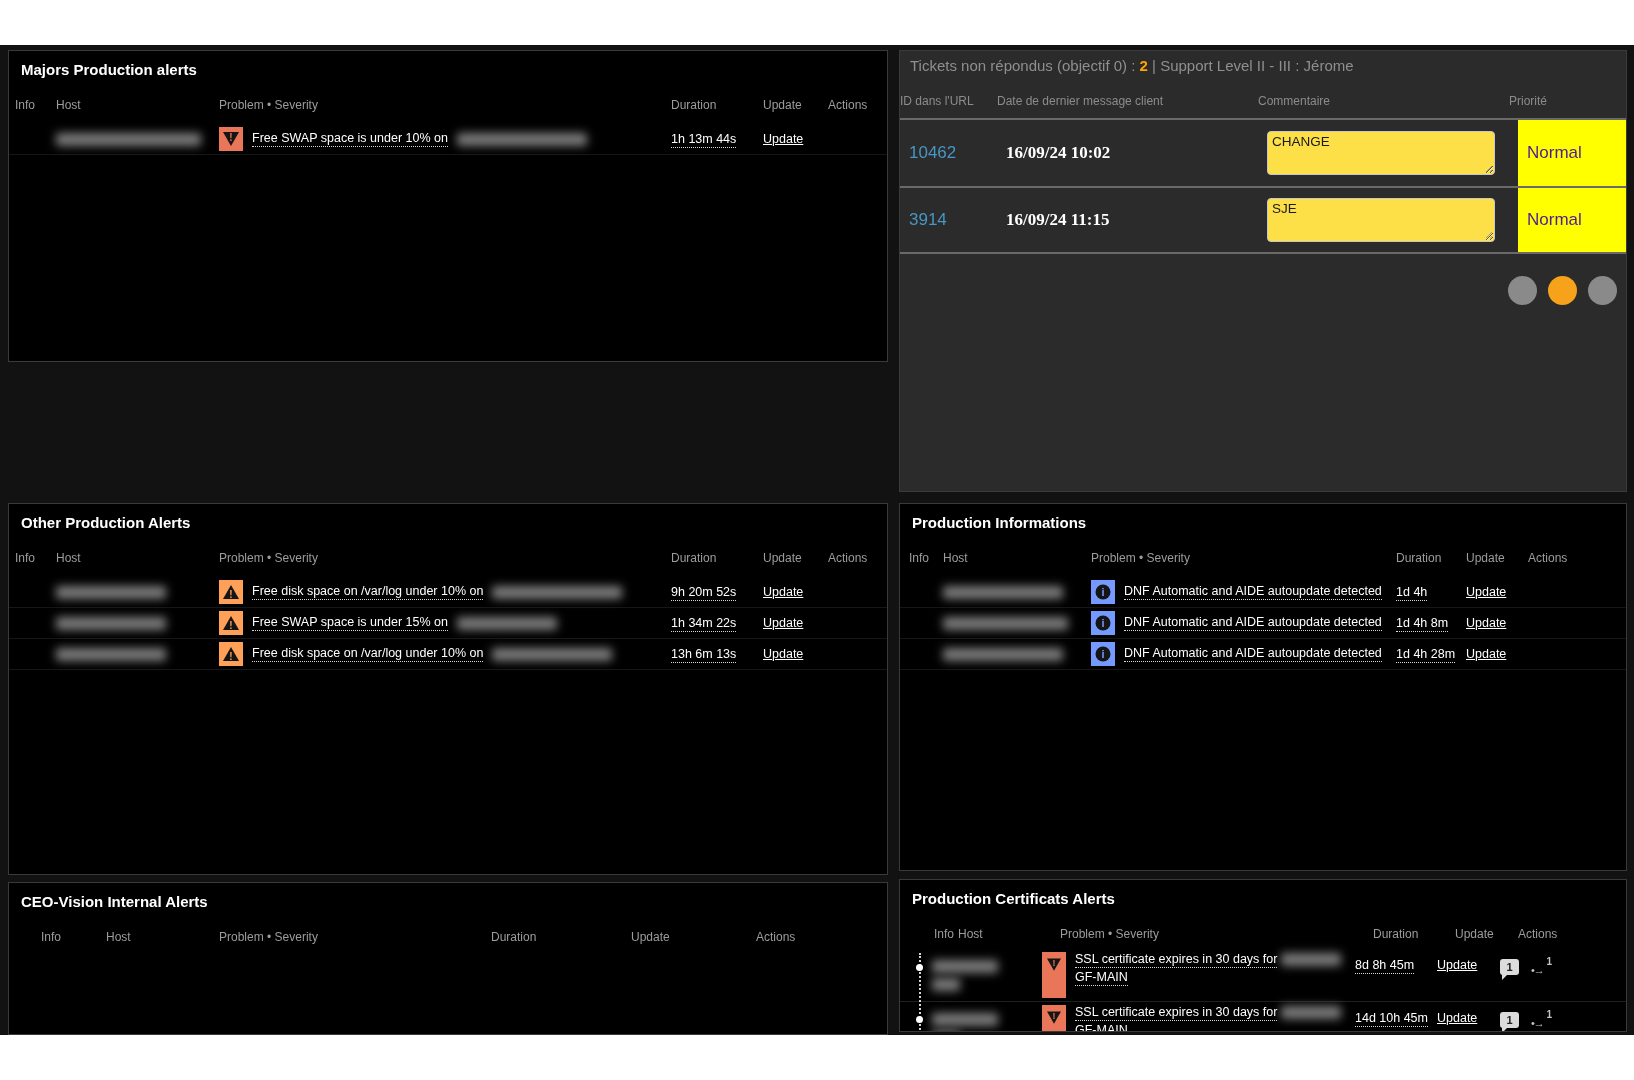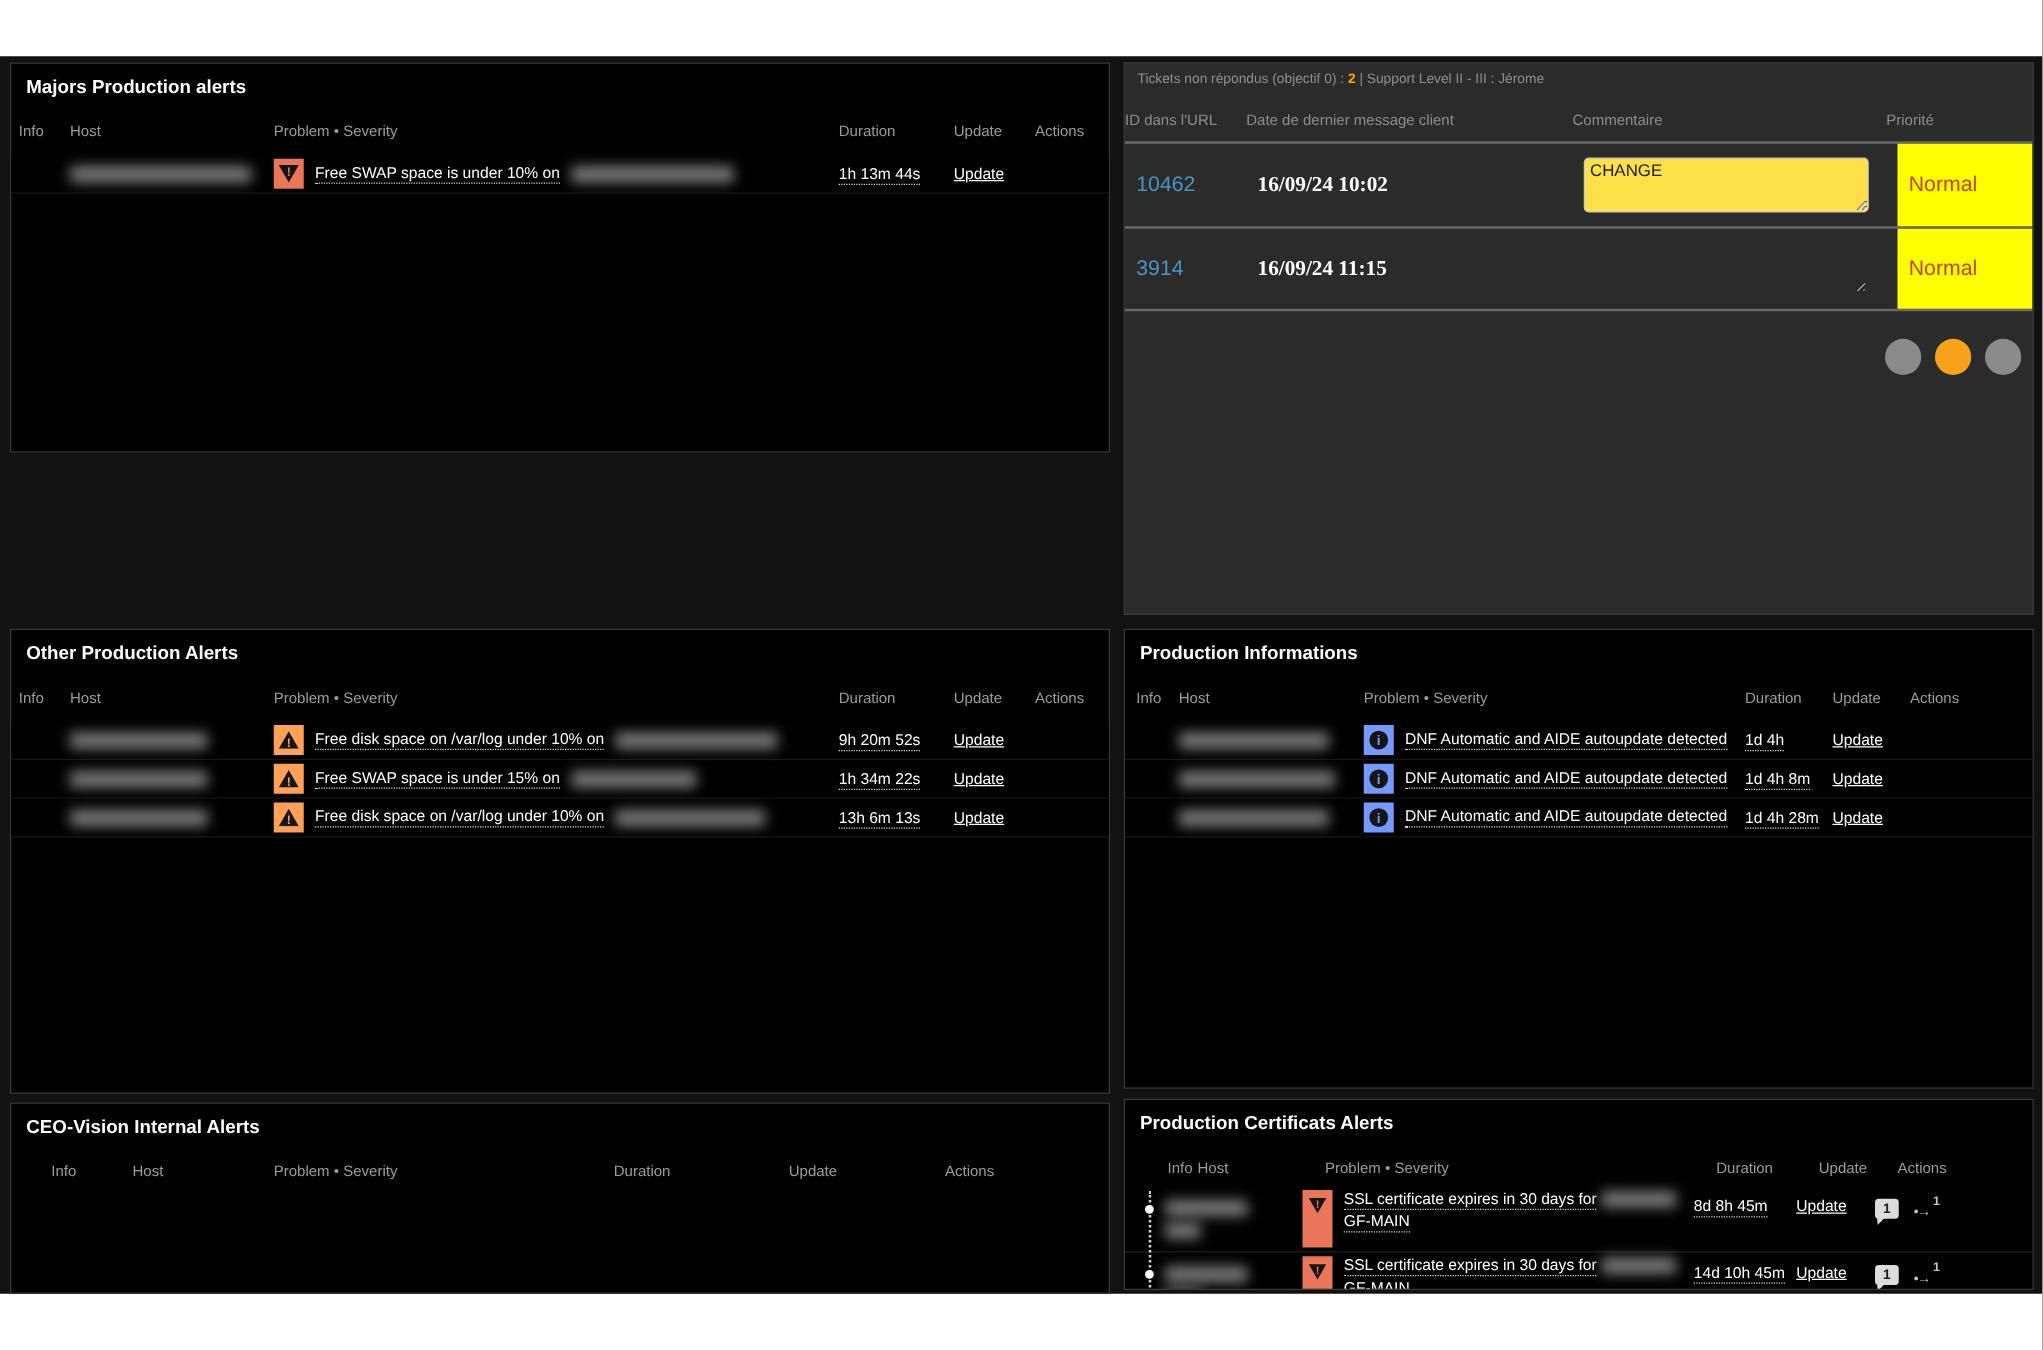--- a/index.html
+++ b/index.html
@@ -40,34 +40,34 @@
   .w66{width:66px;} .w28{width:28px;}
 
   .sev { width:24px; height:24px; min-width:24px; display:flex; align-items:center; justify-content:center; }
   .sev-high { background:#e97659; }
   .sev-avg  { background:#ffa059; }
   .sev-info { background:#7499ff; }
   .sev-cert { width:24px; min-width:24px; height:46px; background:#e97659; display:flex; justify-content:center; align-items:flex-start; padding-top:6px; }
 
   
   .ticket-titlebar { background:#000; padding:10px 12px 8px; color:#fff; font-weight:bold; font-size:15px; }
-  .ticket-sub { color:#8f8f8f; font-size:11px; padding:6px 10px 2px; }
+  .ticket-sub { color:#8f8f8f; font-size:15px; padding:6px 10px 2px; }
   .ticket-sub .count { color:#ffa500; font-weight:bold; }
   .ticket-head { color:#8c8c8c; font-size:12px; padding:18px 0 10px; }
   .ticket-row { height:68px; align-items:stretch; border-top:2px solid #6a6a6a; background:#2b2b2b; }
   .ticket-row.last { border-bottom:2px solid #6a6a6a; }
   .tcell { display:flex; align-items:center; }
   .tid a { color:#4796c4; font-size:17px; text-decoration:none; cursor:pointer; }
   .tdate { color:#fff; font-size:17px; font-weight:bold;font-family:Liberation Serif, serif; }
   .tcomment { position:relative; }
   .tcomment textarea { width:228px; height:44px; background:#fde047; border:1px solid #c8c8c8; border-radius:4px; font-family:"Liberation Sans","DejaVu Sans",sans-serif; font-size:13.5px; color:#1a1a1a; padding:2px 4px; resize:both; outline:none; }
   .grip { position:absolute; pointer-events:none; width:9px; height:9px; right:26px; bottom:14px;
           background:repeating-linear-gradient(135deg, transparent 0 2px, #9a9a9a 2px 3px);
           clip-path:polygon(100% 0, 100% 100%, 0 100%); }
-  .tpriority { background:#ffff00; display:flex; align-items:center; padding-left:9px; color:#c2410c; font-size:17px; }
+  .tpriority { background:#ffff00; display:flex; align-items:center; padding-left:9px; color:#4c1d95; font-size:17px; }
   .dots { display:flex; justify-content:flex-end; gap:11px; padding:22px 9px 0 0; }
   .dot { width:29px; height:29px; border-radius:50%; }
   .dot-gray { background:#8a8a8a; }
   .dot-orange { background:#f7a21b; }
 
   
   .cert-body { position:relative; }
   .cert-timeline { position:absolute; left:19px; top:4px; height:160px; border-left:2px dotted #d5d5d5; }
   .cert-node { position:absolute; left:16px; width:7px; height:7px; border-radius:50%; background:#fff; }
   .cert-row { min-height:52px; align-items:center; color:#fff; font-size:12.5px; border-bottom:1px solid #202020; padding:3px 0; }
@@ -137,20 +137,21 @@
       </div>
       <div class="tpriority">Normal</div>
     </div>
 
     <div class="row ticket-row last cols-ticket">
       <div class="tcell tid">
             <a>3914</a>
           </div>
       <div class="tcell tdate">16/09/24 11:15</div>
       <div class="tcell tcomment">
+        <textarea style="">SJE</textarea>
         <span class="grip"></span>
       </div>
       <div class="tpriority">Normal</div>
     </div>
 
     <div class="dots">
       <span class="dot dot-gray"></span>
       <span class="dot dot-orange"></span>
       <span class="dot dot-gray"></span>
     </div>

